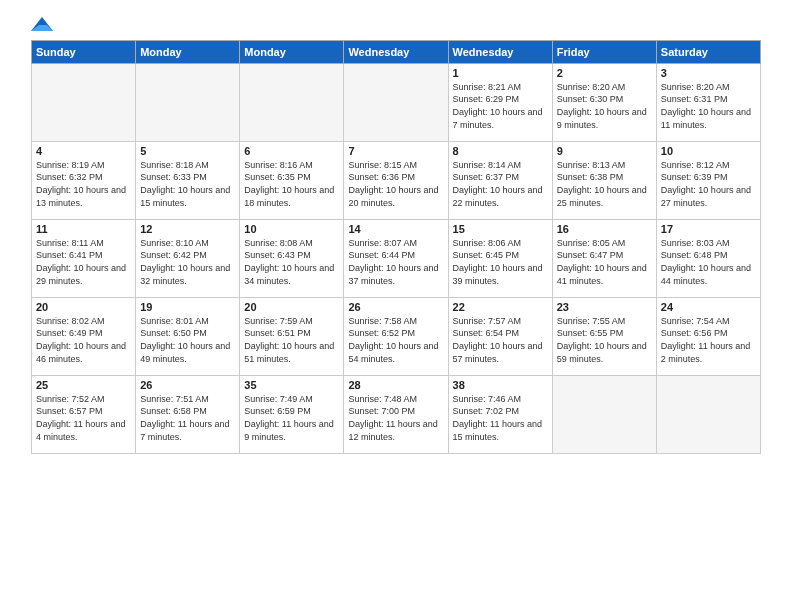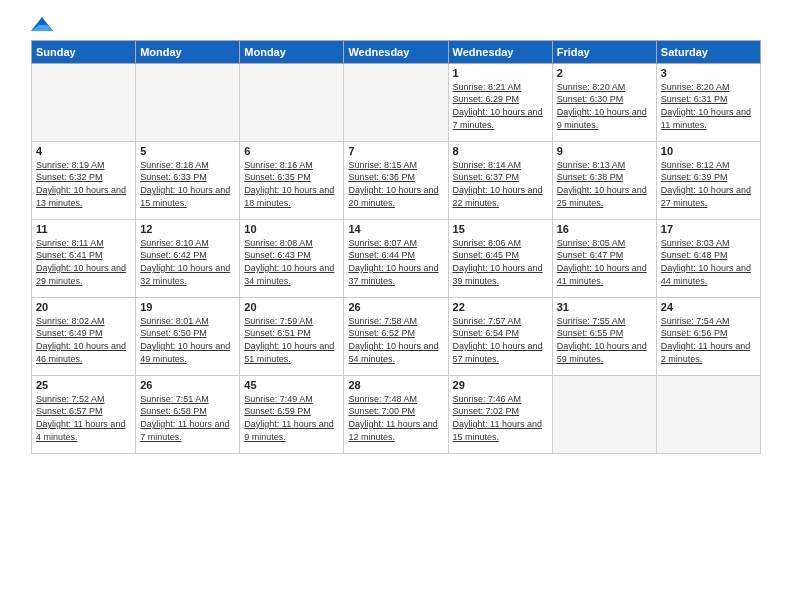--- a/index.html
+++ b/index.html
@@ -80,21 +80,20 @@
     }
     .day-num {
       font-size: 11px;
       font-weight: bold;
       margin-bottom: 2px;
     }
     .day-info {
       font-size: 9px;
       line-height: 1.4;
       color: #333;
-      text-decoration: underline;
     }
   </style>
 </head>
 <body>
 
 <div class="container">
   <div class="header-section">
     <div class="logo">
       <svg class="logo-icon" viewBox="0 0 22 18" xmlns="http://www.w3.org/2000/svg">
         <polygon points="11,2 22,16 0,16" fill="#1565C0"></polygon>
@@ -219,47 +218,47 @@
           </td>
           <td>
             <div class="day-num">26</div>
             <div class="day-info">Sunrise: 7:58 AM<br>Sunset: 6:52 PM<br>Daylight: 10 hours and 54 minutes.</div>
           </td>
           <td>
             <div class="day-num">22</div>
             <div class="day-info">Sunrise: 7:57 AM<br>Sunset: 6:54 PM<br>Daylight: 10 hours and 57 minutes.</div>
           </td>
           <td>
-            <div class="day-num">31</div>
+            <div class="day-num">23</div>
             <div class="day-info">Sunrise: 7:55 AM<br>Sunset: 6:55 PM<br>Daylight: 10 hours and 59 minutes.</div>
           </td>
           <td>
             <div class="day-num">24</div>
             <div class="day-info">Sunrise: 7:54 AM<br>Sunset: 6:56 PM<br>Daylight: 11 hours and 2 minutes.</div>
           </td>
         </tr>
         <tr>
           <td>
             <div class="day-num">25</div>
             <div class="day-info">Sunrise: 7:52 AM<br>Sunset: 6:57 PM<br>Daylight: 11 hours and 4 minutes.</div>
           </td>
           <td>
             <div class="day-num">26</div>
             <div class="day-info">Sunrise: 7:51 AM<br>Sunset: 6:58 PM<br>Daylight: 11 hours and 7 minutes.</div>
           </td>
           <td>
-            <div class="day-num">45</div>
+            <div class="day-num">35</div>
             <div class="day-info">Sunrise: 7:49 AM<br>Sunset: 6:59 PM<br>Daylight: 11 hours and 9 minutes.</div>
           </td>
           <td>
             <div class="day-num">28</div>
             <div class="day-info">Sunrise: 7:48 AM<br>Sunset: 7:00 PM<br>Daylight: 11 hours and 12 minutes.</div>
           </td>
           <td>
-            <div class="day-num">29</div>
+            <div class="day-num">38</div>
             <div class="day-info">Sunrise: 7:46 AM<br>Sunset: 7:02 PM<br>Daylight: 11 hours and 15 minutes.</div>
           </td>
           <td class="empty"></td>
           <td class="empty"></td>
         </tr>
       </tbody>
   </table>
 </div>
 
 </body></html>

